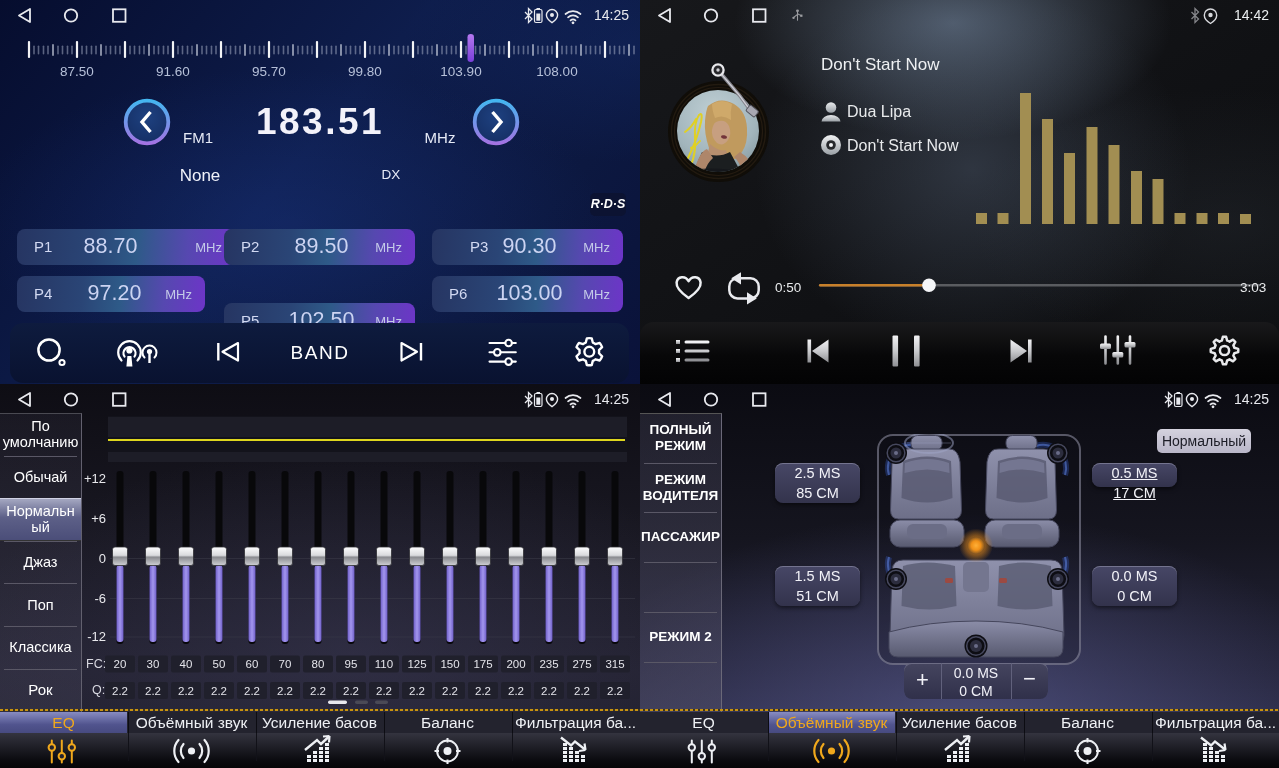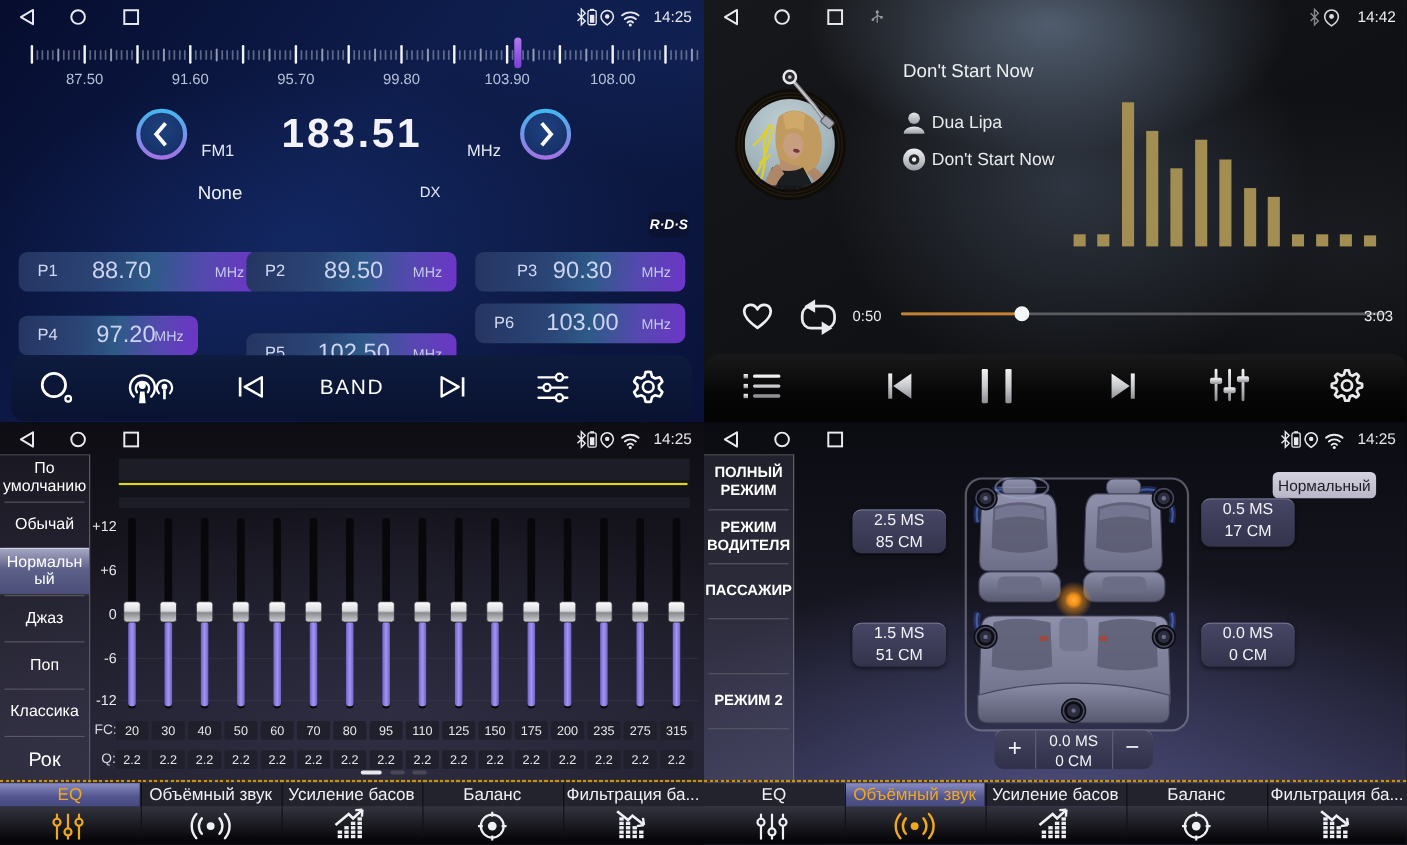--- a/index.html
+++ b/index.html
@@ -226,21 +226,21 @@
       <div class="abs" style="left:224px;top:229px;width:191px;height:36px;border-radius:8px;background:linear-gradient(95deg,#263562 0%,#2a4576 35%,#2e5a88 55%,#5648b0 78%,#6d35c8 100%);">
         <span class="abs" style="left:17px;top:9px;font-size:15px;color:#d2d9f2;">P2</span>
         <span class="abs" style="left:40px;top:5px;width:115px;text-align:center;font-size:21.5px;color:#ccd4f2;">89.50</span>
         <span class="abs" style="right:13px;top:11px;font-size:13px;color:#c4cbe8;">MHz</span>
       </div>
       <div class="abs" style="left:432px;top:229px;width:191px;height:36px;border-radius:8px;background:linear-gradient(95deg,#263562 0%,#2a4576 35%,#2e5a88 55%,#5648b0 78%,#6d35c8 100%);">
         <span class="abs" style="left:0;top:9px;font-size:15px;color:#d2d9f2;margin-left:38px;">P3</span>
         <span class="abs" style="left:40px;top:5px;width:115px;text-align:center;font-size:21.5px;color:#ccd4f2;">90.30</span>
         <span class="abs" style="right:13px;top:11px;font-size:13px;color:#c4cbe8;">MHz</span>
       </div>
-      <div class="abs" style="left:17px;top:287px;width:163px;height:36px;border-radius:8px;background:linear-gradient(95deg,#263562 0%,#2a4576 35%,#2e5a88 55%,#5648b0 78%,#6d35c8 100%);">
+      <div class="abs" style="left:17px;top:276px;width:188px;height:36px;border-radius:8px;background:linear-gradient(95deg,#263562 0%,#2a4576 35%,#2e5a88 55%,#5648b0 78%,#6d35c8 100%);">
         <span class="abs" style="left:17px;top:9px;font-size:15px;color:#d2d9f2;">P4</span>
         <span class="abs" style="left:40px;top:5px;width:115px;text-align:center;font-size:21.5px;color:#ccd4f2;">97.20</span>
         <span class="abs" style="right:13px;top:11px;font-size:13px;color:#c4cbe8;">MHz</span>
       </div>
       <div class="abs" style="left:224px;top:276px;width:191px;height:36px;border-radius:8px;background:linear-gradient(95deg,#263562 0%,#2a4576 35%,#2e5a88 55%,#5648b0 78%,#6d35c8 100%);margin-top:27px;">
         <span class="abs" style="left:17px;top:9px;font-size:15px;color:#d2d9f2;">P5</span>
         <span class="abs" style="left:40px;top:5px;width:115px;text-align:center;font-size:21.5px;color:#ccd4f2;">102.50</span>
         <span class="abs" style="right:13px;top:11px;font-size:13px;color:#c4cbe8;">MHz</span>
       </div>
       <div class="abs" style="left:432px;top:276px;width:191px;height:36px;border-radius:8px;background:linear-gradient(95deg,#263562 0%,#2a4576 35%,#2e5a88 55%,#5648b0 78%,#6d35c8 100%);">
@@ -446,21 +446,21 @@
       <div class="abs" style="left:0;top:71.6px;width:81px;height:42.6px;display:flex;align-items:center;justify-content:center;text-align:center;color:#fff;font-size:14.5px;line-height:16px;">Обычай</div>
       <div class="abs" style="left:4px;top:114.2px;width:73px;height:1px;background:#5a5866;"></div>
       <div class="abs" style="left:0;top:114.2px;width:81px;height:42.6px;display:flex;align-items:center;justify-content:center;text-align:center;color:#fff;font-size:14.5px;line-height:16px;background:linear-gradient(180deg,#a8abc4,#5d6088 45%,#4a4d78);box-shadow:inset 0 1px 0 #d0d2e4, inset 0 -1px 0 #333;">Нормальн<br>ый</div>
       <div class="abs" style="left:4px;top:156.8px;width:73px;height:1px;background:#5a5866;"></div>
       <div class="abs" style="left:0;top:156.8px;width:81px;height:42.6px;display:flex;align-items:center;justify-content:center;text-align:center;color:#fff;font-size:14.5px;line-height:16px;">Джаз</div>
       <div class="abs" style="left:4px;top:199.4px;width:73px;height:1px;background:#5a5866;"></div>
       <div class="abs" style="left:0;top:199.4px;width:81px;height:42.6px;display:flex;align-items:center;justify-content:center;text-align:center;color:#fff;font-size:14.5px;line-height:16px;">Поп</div>
       <div class="abs" style="left:4px;top:242.0px;width:73px;height:1px;background:#5a5866;"></div>
       <div class="abs" style="left:0;top:242.0px;width:81px;height:42.6px;display:flex;align-items:center;justify-content:center;text-align:center;color:#fff;font-size:14.5px;line-height:16px;">Классика</div>
       <div class="abs" style="left:4px;top:284.6px;width:73px;height:1px;background:#5a5866;"></div>
-      <div class="abs" style="left:0;top:284.6px;width:81px;height:42.6px;display:flex;align-items:center;justify-content:center;text-align:center;color:#fff;font-size:18px;line-height:16px;">Рок</div>
+      <div class="abs" style="left:0;top:284.6px;width:81px;height:42.6px;display:flex;align-items:center;justify-content:center;text-align:center;color:#fff;font-size:15px;line-height:16px;">Рок</div>
       <div class="abs" style="left:108px;top:32px;width:519px;height:46px;background:#13131b;"></div>
       <div class="abs" style="left:108px;top:33px;width:519px;height:20px;background:#1d1d27;"></div>
       <div class="abs" style="left:108px;top:54.5px;width:517px;height:2px;background:#ded61e;"></div>
       <div class="abs" style="left:108px;top:68px;width:519px;height:10px;background:#1d1d27;"></div>
       <svg class="abs" style="left:80px;top:0" width="30" height="280">
         <text x="26" y="98.5" font-size="13" fill="#e8e8ec" text-anchor="end">+12</text>
         <text x="26" y="138.5" font-size="13" fill="#e8e8ec" text-anchor="end">+6</text>
         <text x="26" y="178.5" font-size="13" fill="#e8e8ec" text-anchor="end">0</text>
         <text x="26" y="218.5" font-size="13" fill="#e8e8ec" text-anchor="end">-6</text>
         <text x="26" y="257.0" font-size="13" fill="#e8e8ec" text-anchor="end">-12</text>
@@ -778,21 +778,21 @@
         <circle cx="181" cy="145" r="5.5" fill="#2c2d3e"></circle>
         <circle cx="181" cy="145" r="2" fill="#6a6c88"></circle>
         <circle cx="99" cy="212" r="11.5" fill="#0d0d13"></circle>
         <circle cx="99" cy="212" r="9.3" fill="none" stroke="#46485e" stroke-width="1.5"></circle>
         <circle cx="99" cy="212" r="6.0" fill="#2c2d3e"></circle>
         <circle cx="99" cy="212" r="2" fill="#6a6c88"></circle>
         <circle cx="99" cy="111.5" r="17" fill="url(#glow)" opacity="0.5"></circle>
         <circle cx="99" cy="111.5" r="8.5" fill="url(#glow)"></circle>
       </svg>
       <div class="abs" style="left:135px;top:79px;width:85px;height:40px;border-radius:8px;background:linear-gradient(180deg,#474766,#33334c);box-shadow:inset 0 1px 0 rgba(200,200,220,.35),0 2px 4px rgba(0,0,0,.5);color:#f2f2f8;font-size:14.5px;text-align:center;line-height:20px;">2.5 MS<br>85 CM</div>
-      <div class="abs" style="left:452px;top:69px;width:85px;height:44px;border-radius:8px;background:linear-gradient(180deg,#474766,#33334c);box-shadow:inset 0 1px 0 rgba(200,200,220,.35),0 2px 4px rgba(0,0,0,.5);color:#f2f2f8;font-size:14.5px;text-align:center;line-height:20px;">0.5 MS<br>17 CM</div>
+      <div class="abs" style="left:452px;top:79px;width:85px;height:24px;border-radius:8px;background:linear-gradient(180deg,#474766,#33334c);box-shadow:inset 0 1px 0 rgba(200,200,220,.35),0 2px 4px rgba(0,0,0,.5);color:#f2f2f8;font-size:14.5px;text-align:center;line-height:20px;text-decoration:underline;">0.5 MS<br>17 CM</div>
       <div class="abs" style="left:135px;top:182px;width:85px;height:40px;border-radius:8px;background:linear-gradient(180deg,#474766,#33334c);box-shadow:inset 0 1px 0 rgba(200,200,220,.35),0 2px 4px rgba(0,0,0,.5);color:#f2f2f8;font-size:14.5px;text-align:center;line-height:20px;">1.5 MS<br>51 CM</div>
       <div class="abs" style="left:452px;top:182px;width:85px;height:40px;border-radius:8px;background:linear-gradient(180deg,#474766,#33334c);box-shadow:inset 0 1px 0 rgba(200,200,220,.35),0 2px 4px rgba(0,0,0,.5);color:#f2f2f8;font-size:14.5px;text-align:center;line-height:20px;">0.0 MS<br>0 CM</div>
       <div class="abs" style="left:264px;top:279px;width:144px;height:36px;border-radius:8px;background:linear-gradient(180deg,#45455f,#30304a);box-shadow:inset 0 1px 0 rgba(200,200,220,.3);color:#f2f2f8;">
         <span class="abs" style="left:0;top:0;width:37px;height:36px;font-size:22px;text-align:center;line-height:34px;">+</span>
         <span class="abs" style="left:37px;top:0;width:1px;height:36px;background:#61617c;"></span>
         <span class="abs" style="left:38px;top:0;width:68px;font-size:14px;text-align:center;line-height:18px;padding-top:1px;display:inline-block;">0.0 MS<br>0 CM</span>
         <span class="abs" style="left:107px;top:0;width:1px;height:36px;background:#61617c;"></span>
         <span class="abs" style="left:107px;top:0;width:37px;height:36px;font-size:22px;text-align:center;line-height:32px;">−</span>
       </div>
       <div class="abs" style="left:0;top:325px;width:640px;height:2px;background:repeating-linear-gradient(90deg,#c89210 0 3px,#3a3420 3px 5px);"></div>

